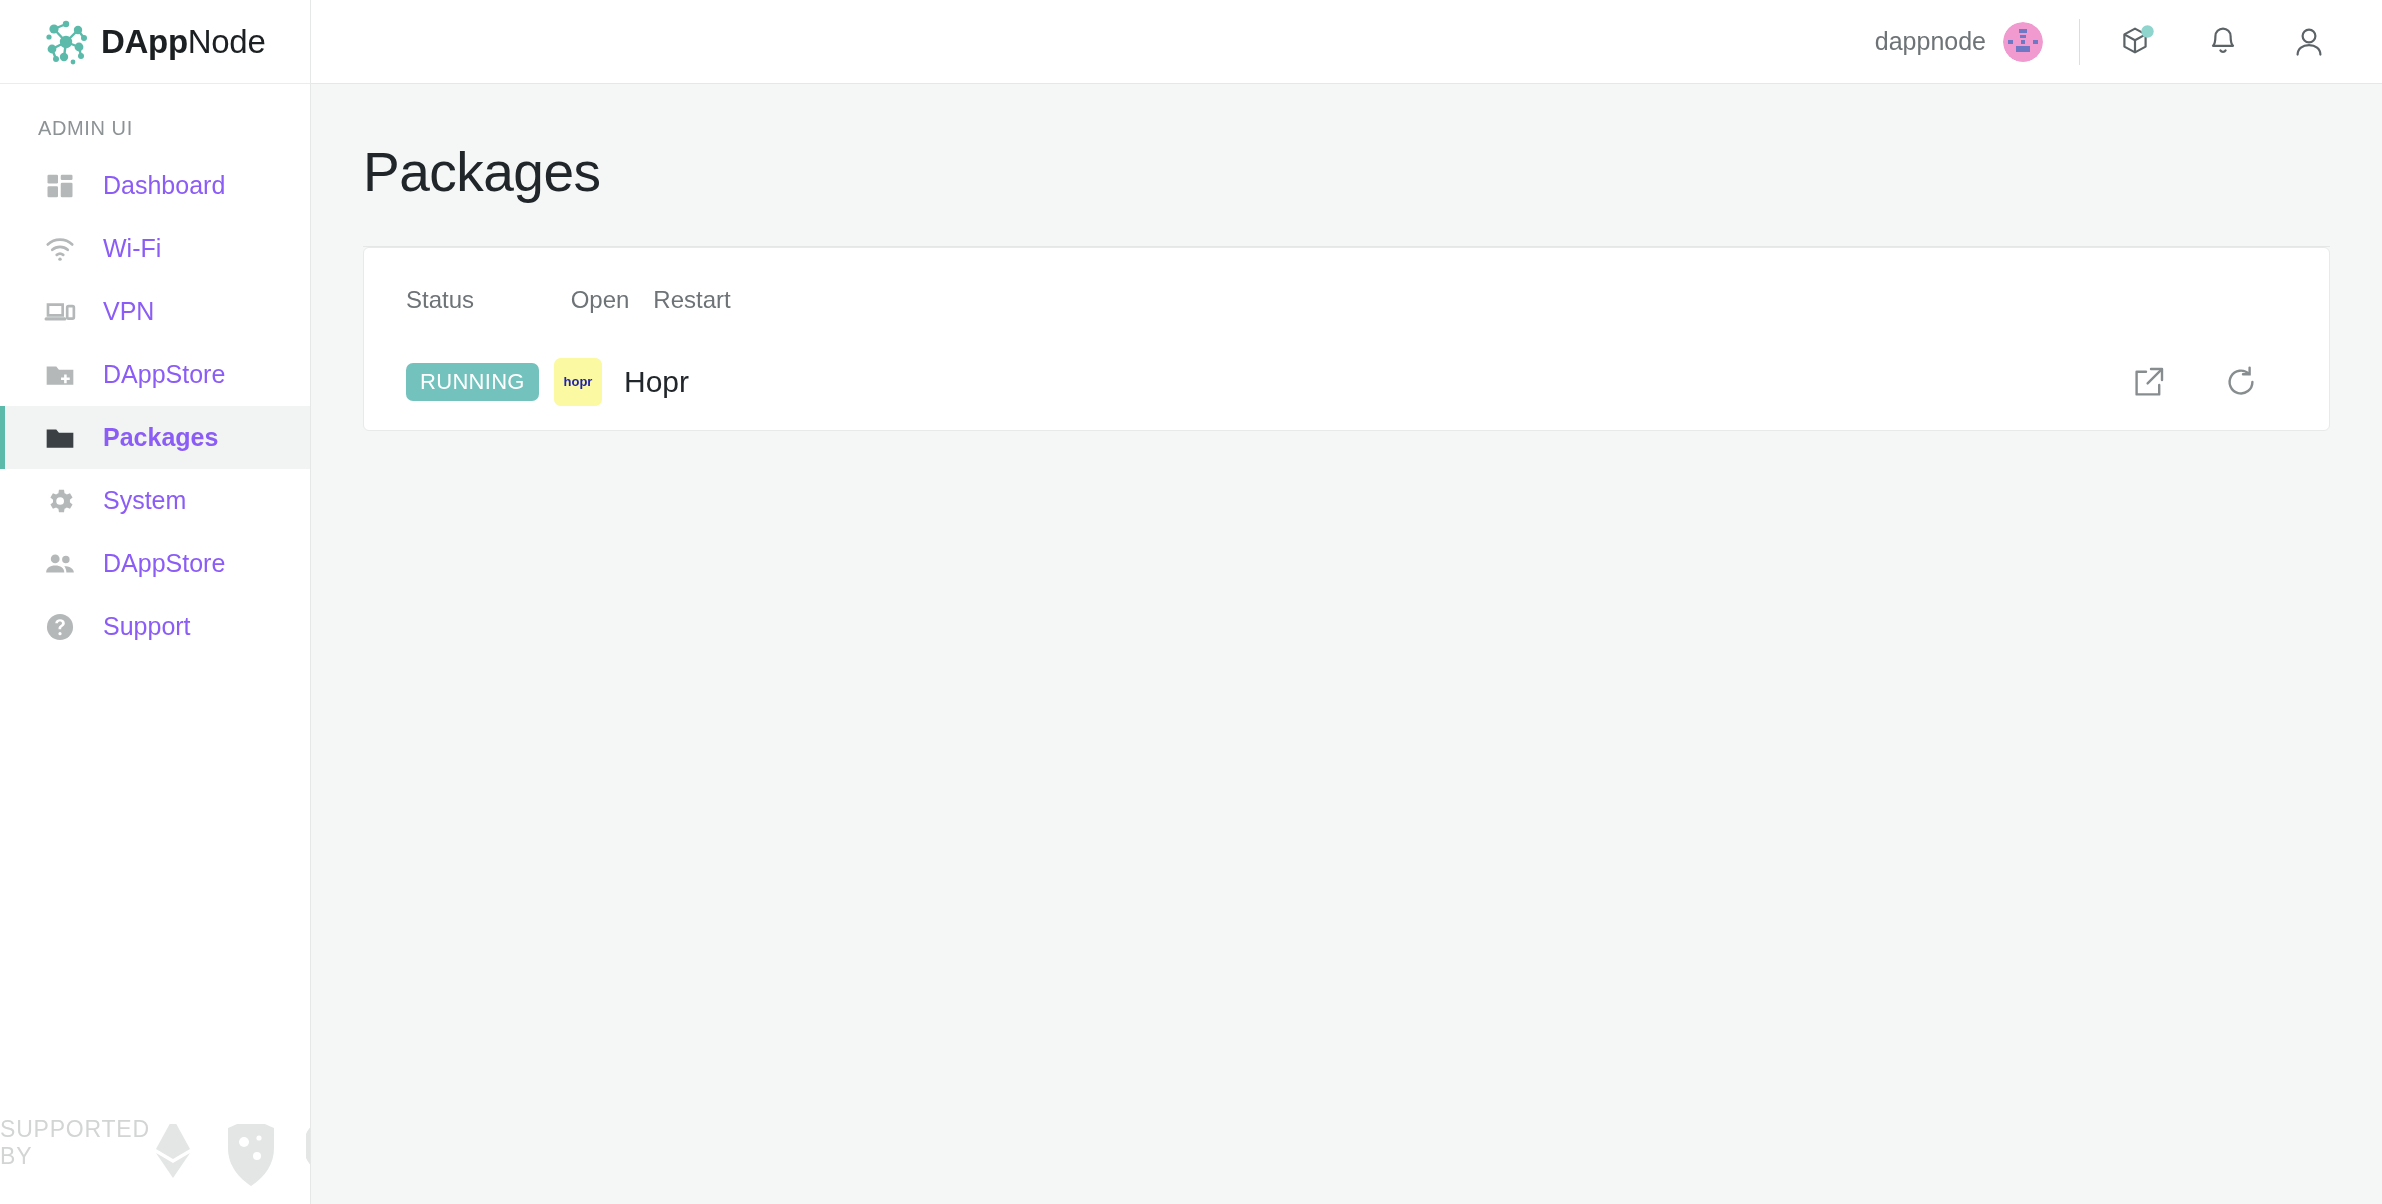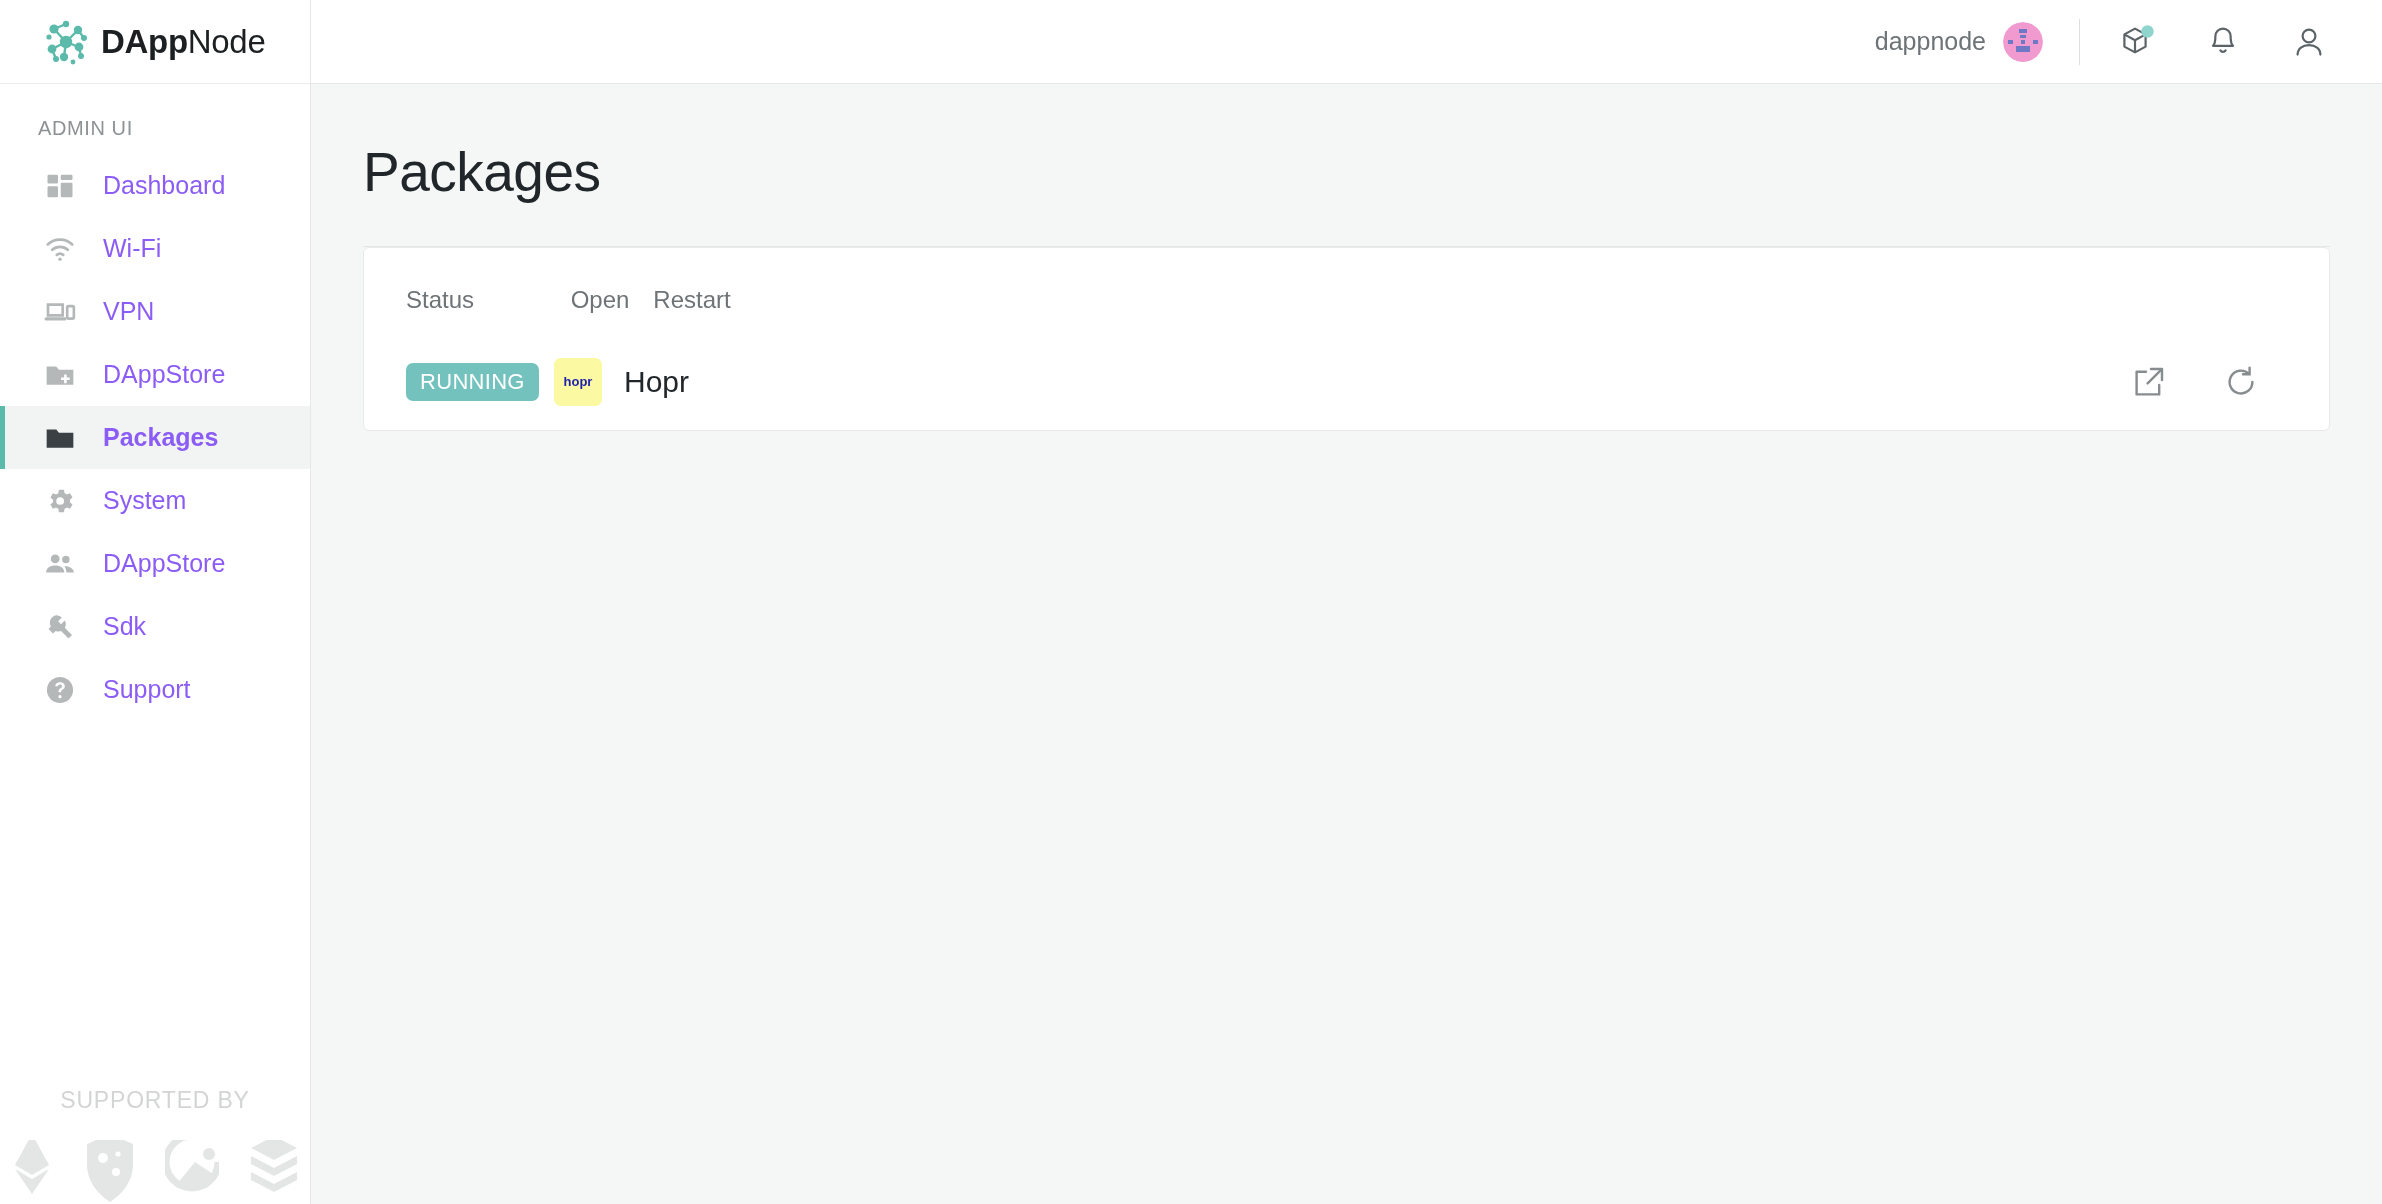--- a/index.html
+++ b/index.html
@@ -93,23 +93,23 @@
     white-space: nowrap;
   }
   .nav-item.active {
     background: #f2f4f3;
     border-left-color: #5bbaaa;
   }
   .nav-item.active .nav-label { font-weight: bold; }
 
   .supported {
     margin-top: auto;
-    padding: 0 0 0 0;
-    display: flex;
-    flex-direction: column;
+    padding: 0 0 8px 0;
+    display: flex;
+    flex-direction: row;
     align-items: center;
   }
   .supported-label {
     color: #d2d5d4;
     font-size: 23px;
     letter-spacing: 0.8px;
     margin-bottom: 26px;
   }
   .supported-logos {
     display: flex;
@@ -421,29 +421,20 @@
           <svg width="32" height="32" viewBox="0 0 24 24" fill="#b4b8b9">
             <circle cx="8.4" cy="8.2" r="3.3"></circle>
             <circle cx="16.4" cy="8.6" r="2.8"></circle>
             <path d="M1.6 18.4c0-3.3 3-5.2 6.8-5.2s6.8 1.9 6.8 5.2z"></path>
             <path d="M15.2 13.6c3.6 0 7.2 1.4 7.2 4.8h-5.6c0-1.9-.6-3.5-1.6-4.8z"></path>
           </svg>
         </span>
         <span class="nav-label">DAppStore</span>
       </div>
 
-      <div class="nav-item">
-        <span class="nav-ico">
-          <svg width="32" height="32" viewBox="0 0 24 24" fill="#b4b8b9">
-            <path d="M9.6 3.2a5.6 5.6 0 0 0-4.4 8.5l-1.8 1.8 3.4 3.4 1.9-1.9a5.6 5.6 0 0 0 6.9-7.9l-2.8 2.8-2.2-2.2 2.8-2.8a5.6 5.6 0 0 0-3.8-1.7z"></path>
-            <path d="M12.4 14.6l6 6 2.6-2.6-6-6z"></path>
-          </svg>
-        </span>
-        <span class="nav-label">Sdk</span>
-      </div>
 
       <div class="nav-item">
         <span class="nav-ico">
           <svg width="32" height="32" viewBox="0 0 24 24" fill="#b4b8b9">
             <circle cx="12" cy="12" r="9.8"></circle>
             <path d="M12 6.2c-2 0-3.4 1.2-3.6 3h2c.1-.8.7-1.3 1.6-1.3.9 0 1.5.5 1.5 1.2 0 .6-.3 1-1.2 1.6-1 .7-1.4 1.3-1.4 2.4v.5h2v-.4c0-.7.3-1 1.2-1.6 1-.7 1.5-1.4 1.5-2.5 0-1.7-1.5-2.9-3.6-2.9z" fill="#ffffff"></path>
             <circle cx="12" cy="17" r="1.2" fill="#ffffff"></circle>
           </svg>
         </span>
         <span class="nav-label">Support</span>

